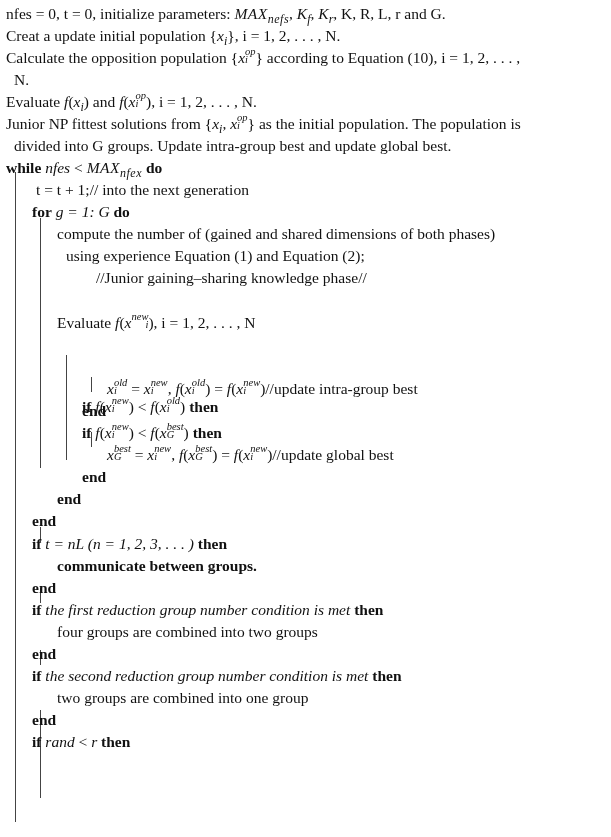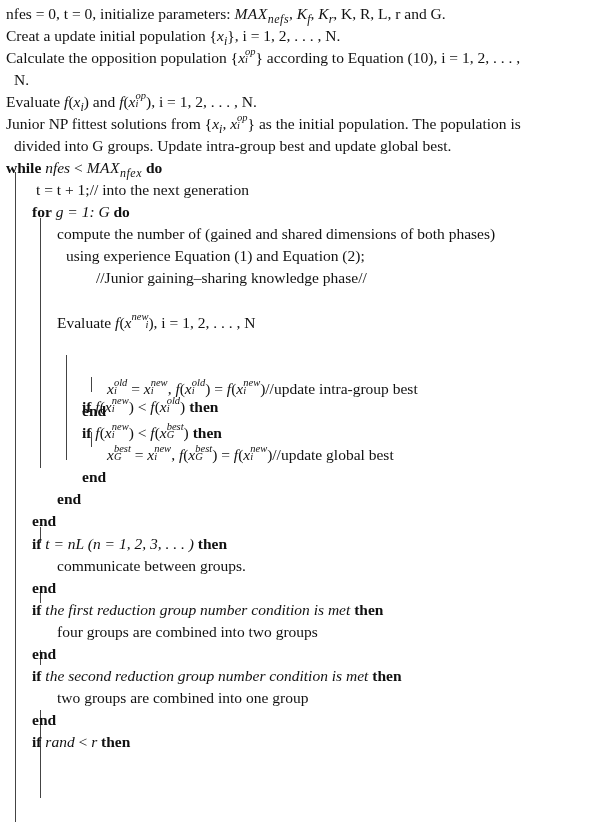--- a/index.html
+++ b/index.html
@@ -109,21 +109,21 @@
   <div class="line" data-name="end-for-i" style="left:57px; top:489px;">
     <span class="kw">end</span>
   </div>
   <div class="line" data-name="end-for-g" style="left:32px; top:511px;">
     <span class="kw">end</span>
   </div>
 
   <div class="line" data-name="if-communicate-line" style="left:32px; top:534px;">
     <span class="kw">if</span> <span class="it">t = nL (n = 1, 2, 3, . . . )</span> <span class="kw">then</span>
   </div>
-  <div class="line" data-name="communicate-line" style="left:57px; top:556px;">
+  <div class="line" data-name="communicate-line" style="left:57px; top:556px;font-weight:bold;">
     <span>communicate between groups.</span>
   </div>
   <div class="line" data-name="end-if-communicate" style="left:32px; top:578px;">
     <span class="kw">end</span>
   </div>
 
   <div class="line" data-name="reduction1-body" style="left:57px; top:622px;">
     <span>four groups are combined into two groups</span>
   </div>
   <div class="line" data-name="if-reduction1-line" style="left:32px; top:600px;">

